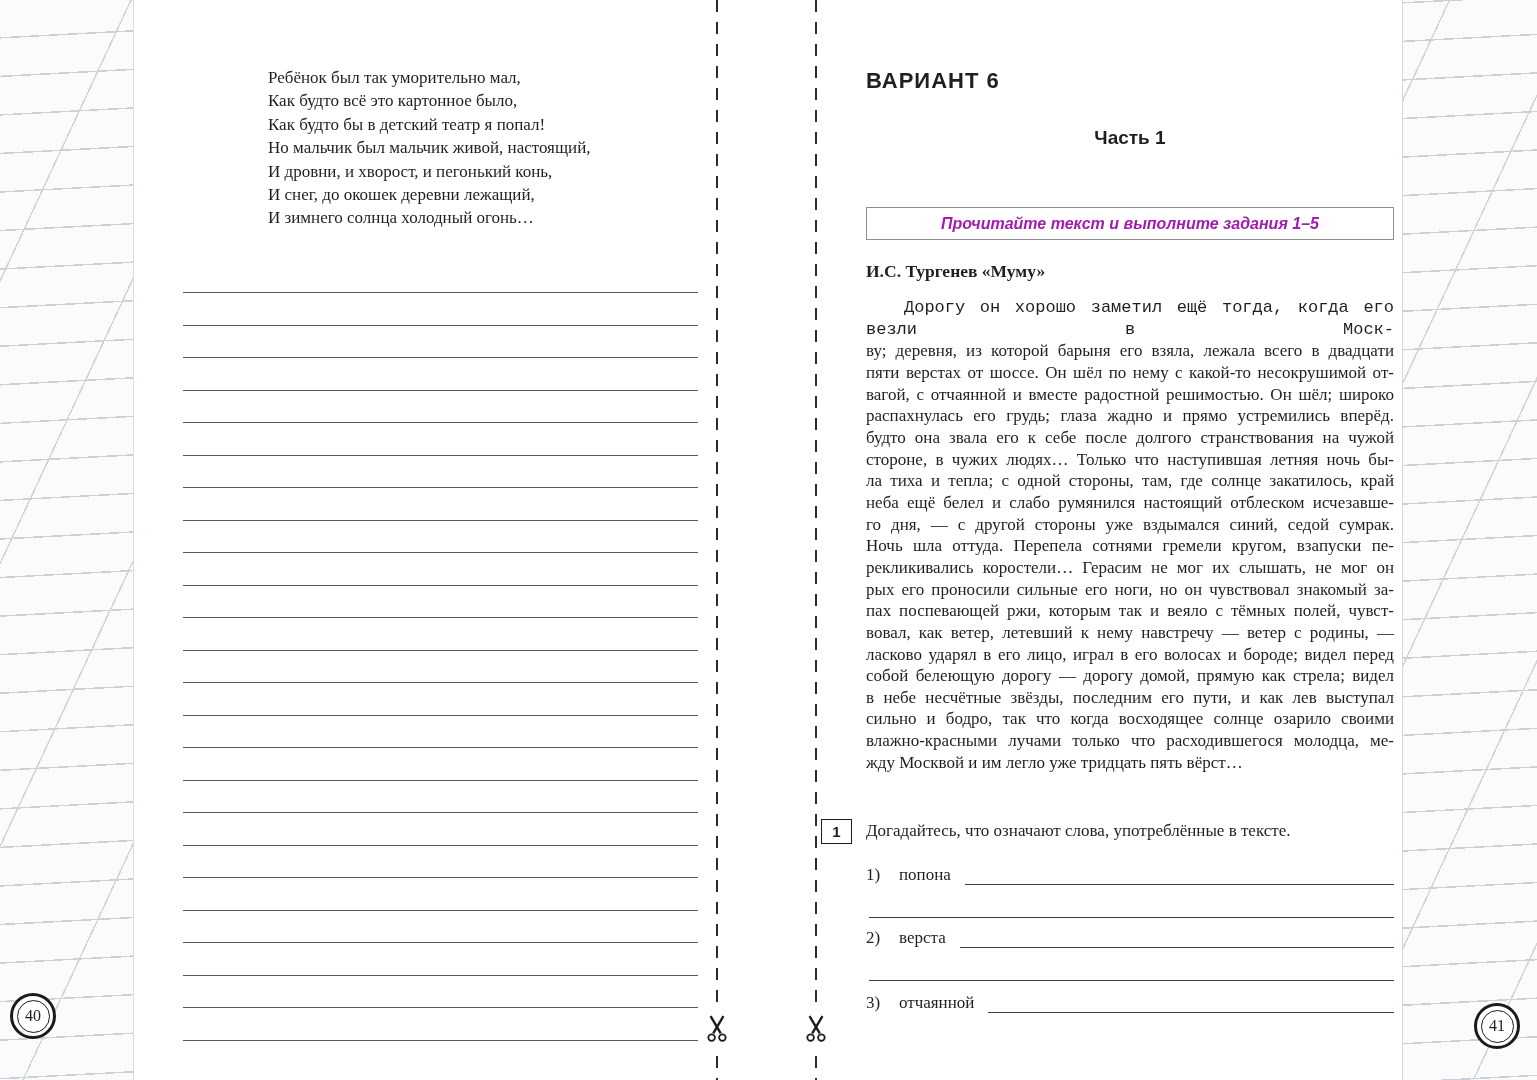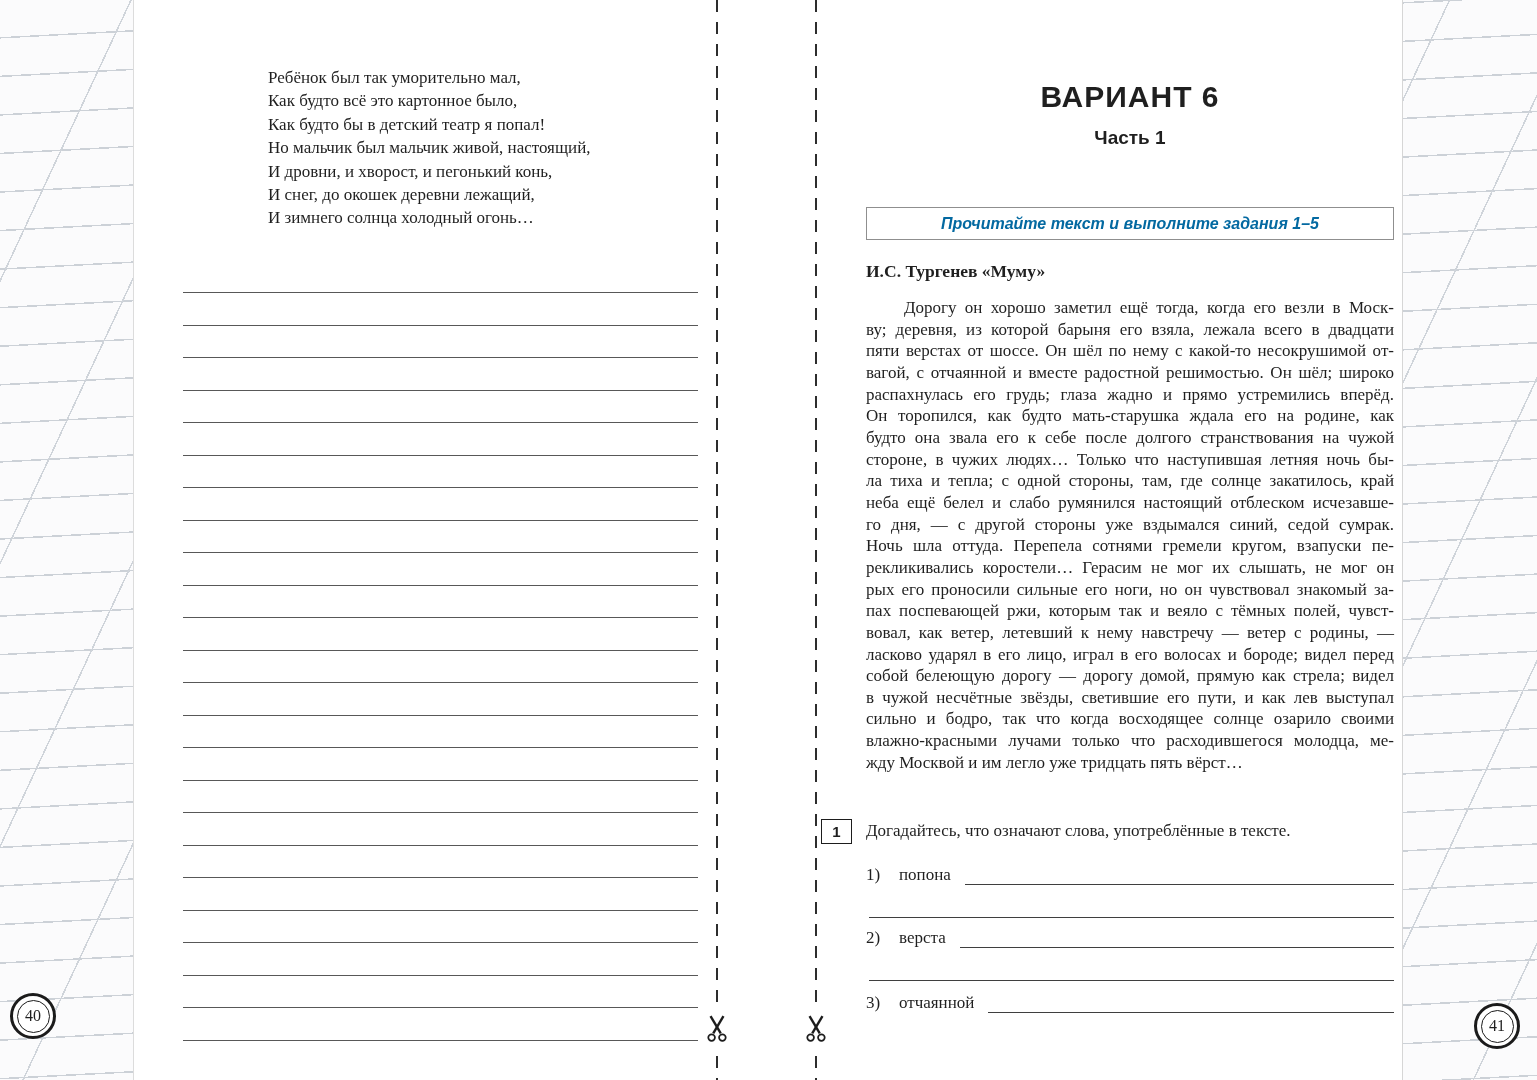--- a/index.html
+++ b/index.html
@@ -22,34 +22,34 @@
   .sc-left{left:703px;top:1012px;} .sc-right{left:802px;top:1012px;}
   
   .poem{position:absolute;left:268px;top:66px;font-size:17px;line-height:23.4px;white-space:nowrap;}
   .writing{position:absolute;left:183px;top:292px;width:515px;}
   .wline{height:31.5px;border-top:1px solid #585858;}
   .badge{position:absolute;border:3px solid #1b1b1b;border-radius:50%;width:40px;height:40px;
          display:flex;align-items:center;justify-content:center;background:#fff;}
   .badge-inner{border:1.5px solid #1b1b1b;border-radius:50%;width:31px;height:31px;
          display:flex;align-items:center;justify-content:center;font-size:16px;}
   .badge-40{left:10px;top:993px;} .badge-41{left:1474px;top:1003px;}
-  .variant-title{position:absolute;left:866px;top:80px;width:528px;text-align:center;
+  .variant-title{position:absolute;left:866px;top:68px;width:528px;text-align:left;
                  font-family:"Liberation Sans","DejaVu Sans",sans-serif;font-weight:bold;
-                 font-size:30px;letter-spacing:1px;}
+                 font-size:22px;letter-spacing:1px;}
   .part-title{position:absolute;left:866px;top:127px;width:528px;text-align:center;
               font-family:"Liberation Sans","DejaVu Sans",sans-serif;font-weight:bold;font-size:19px;}
   .instruction-box{position:absolute;left:866px;top:207px;width:526px;height:31px;
                    border:1px solid #8f8f8f;display:flex;align-items:center;justify-content:center;
                    font-family:"Liberation Sans","DejaVu Sans",sans-serif;
-                   font-weight:bold;font-style:italic;font-size:16px;color:#0369a1;background:#fff;}
+                   font-weight:bold;font-style:italic;font-size:16px;color:#a21caf;background:#fff;}
   .text-title{position:absolute;left:866px;top:261px;width:528px;text-align:left;
               font-weight:bold;font-size:17.5px;}
   .bodytext{position:absolute;left:866px;top:297px;width:528px;font-size:17px;line-height:21.65px;}
   .text-line{text-align:justify;text-align-last:justify;}
-  .text-line:first-child{text-indent:38px;}
+  .text-line:first-child{text-indent:38px;font-family:Liberation Mono, monospace;}
   .text-line:last-child{text-align-last:left;}
   .task-num{position:absolute;left:821px;top:819px;width:29px;height:23px;border:1.5px solid #1d1d1d;
             display:flex;align-items:center;justify-content:center;background:#fff;
             font-family:"Liberation Sans","DejaVu Sans",sans-serif;font-weight:bold;font-size:15px;}
   .task-prompt{position:absolute;left:866px;top:821px;width:528px;font-size:17px;}
   .task-item{position:absolute;left:866px;width:528px;display:flex;align-items:flex-end;
              font-size:17px;height:24px;}
   .ti-num{width:33px;flex:0 0 33px;}
   .ti-word{margin-right:14px;}
   .ti-fill{flex:1;border-bottom:1px solid #3f3f3f;height:100%;}
@@ -134,34 +134,33 @@
   </div>
 
   <div class="text-title">И.С. Тургенев «Муму»</div>
 
   <div class="bodytext">
       <div class="text-line">Дорогу он хорошо заметил ещё тогда, когда его везли в Моск-</div>
       <div class="text-line">ву; деревня, из которой барыня его взяла, лежала всего в двадцати</div>
       <div class="text-line">пяти верстах от шоссе. Он шёл по нему с какой-то несокрушимой от-</div>
       <div class="text-line">вагой, с отчаянной и вместе радостной решимостью. Он шёл; широко</div>
       <div class="text-line">распахнулась его грудь; глаза жадно и прямо устремились вперёд.</div>
-      <div class="text-line">Он торопился, как будто мать-старушка ждала его на родине, как</div>
       <div class="text-line">будто она звала его к себе после долгого странствования на чужой</div>
       <div class="text-line">стороне, в чужих людях… Только что наступившая летняя ночь бы-</div>
       <div class="text-line">ла тиха и тепла; с одной стороны, там, где солнце закатилось, край</div>
       <div class="text-line">неба ещё белел и слабо румянился настоящий отблеском исчезавше-</div>
       <div class="text-line">го дня, — с другой стороны уже вздымался синий, седой сумрак.</div>
       <div class="text-line">Ночь шла оттуда. Перепела сотнями гремели кругом, взапуски пе-</div>
       <div class="text-line">рекликивались коростели… Герасим не мог их слышать, не мог он</div>
       <div class="text-line">рых его проносили сильные его ноги, но он чувствовал знакомый за-</div>
       <div class="text-line">пах поспевающей ржи, которым так и веяло с тёмных полей, чувст-</div>
       <div class="text-line">вовал, как ветер, летевший к нему навстречу — ветер с родины, —</div>
       <div class="text-line">ласково ударял в его лицо, играл в его волосах и бороде; видел перед</div>
       <div class="text-line">собой белеющую дорогу — дорогу домой, прямую как стрела; видел</div>
-      <div class="text-line">в чужой несчётные звёзды, светившие его пути, и как лев выступал</div>
+      <div class="text-line">в небе несчётные звёзды, последним его пути, и как лев выступал</div>
       <div class="text-line">сильно и бодро, так что когда восходящее солнце озарило своими</div>
       <div class="text-line">влажно-красными лучами только что расходившегося молодца, ме-</div>
       <div class="text-line">жду Москвой и им легло уже тридцать пять вёрст…</div>
     </div>
 
   <div class="task-num">
     <span>1</span>
   </div>
   <div class="task-prompt">Догадайтесь, что означают слова, употреблённые в тексте.</div>
 

